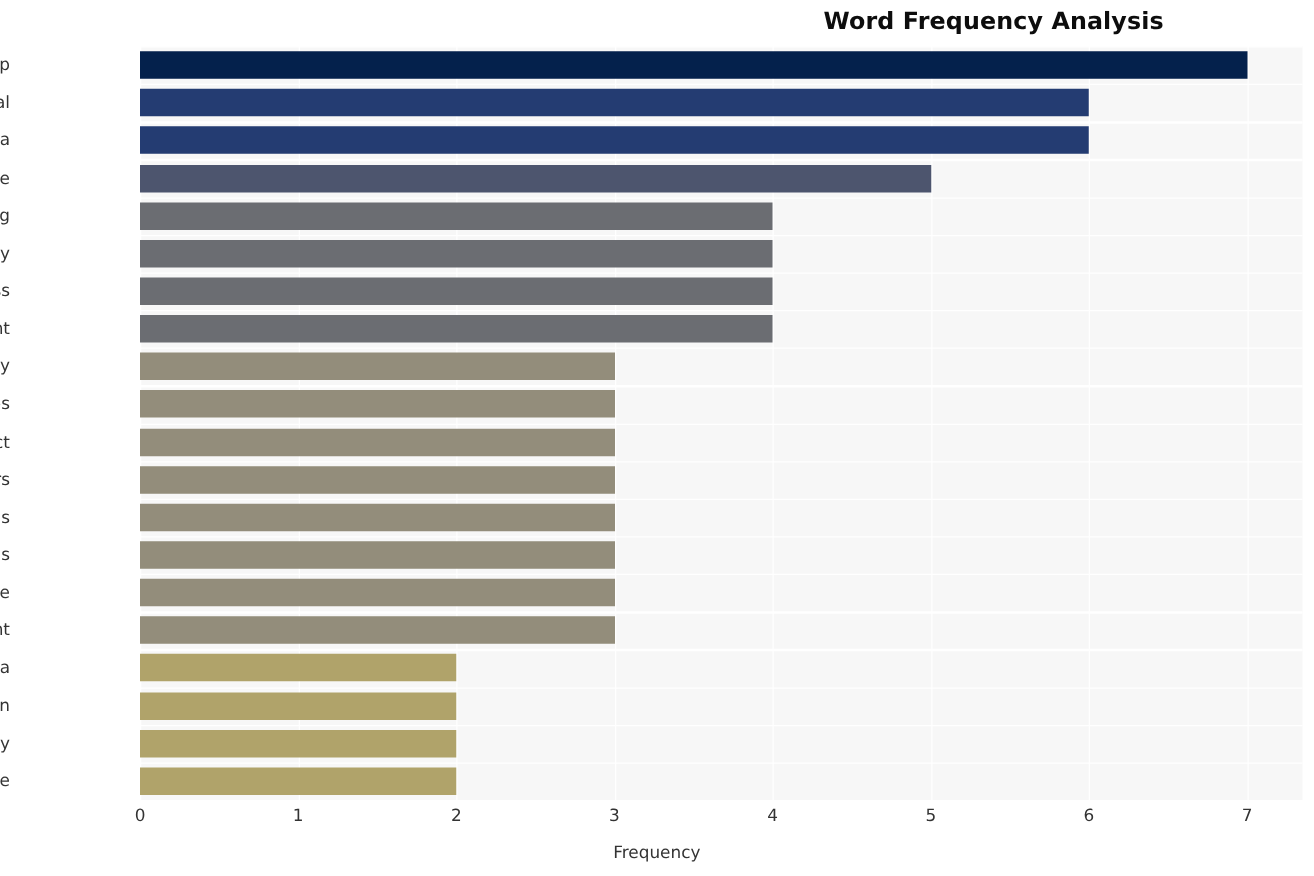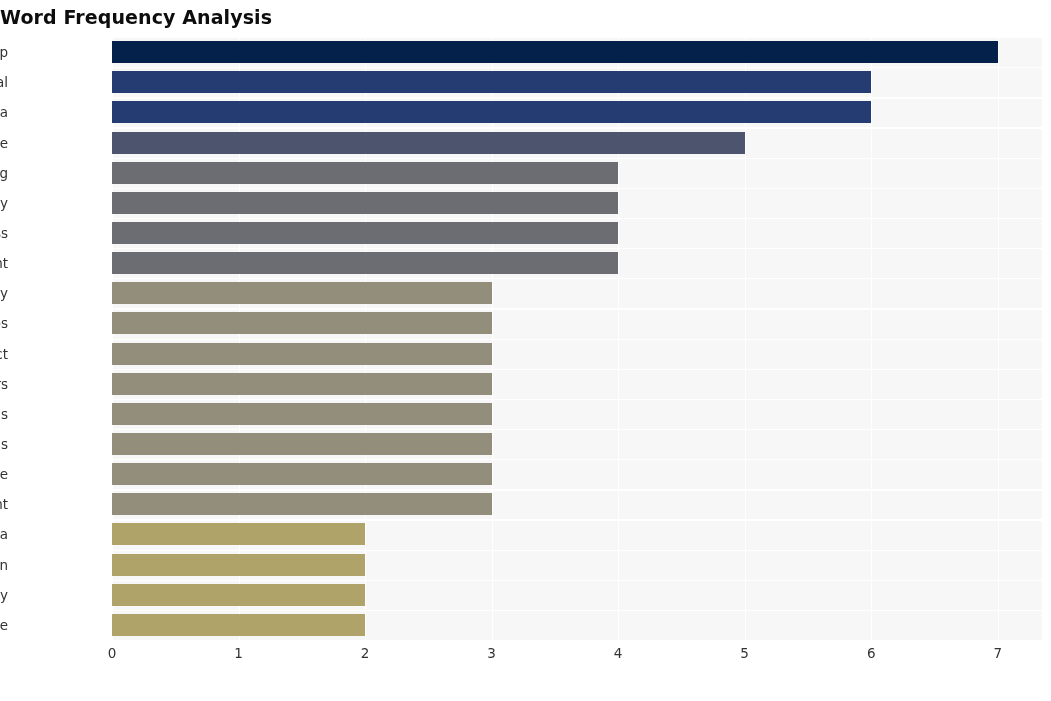--- a/index.html
+++ b/index.html
@@ -19,21 +19,21 @@
     left: 0; top: 0;
     width: 1051px;
     height: 701px;
     background: #ffffff;
   }
   #chart-title {
     position: absolute;
     left: 0;
     top: 6px;
     width: 931px;
-    text-align: left;
+    text-align: right;
     font-size: 19px;
     font-weight: bold;
     color: #0d0d0d;
     letter-spacing: 0.1px;
   }
   
   #plot-area {
     position: absolute;
     left: 112px;
     top: 37px;
@@ -180,14 +180,15 @@
       <div class="xtick-label" style="left: 112px;">0</div>
       <div class="xtick-label" style="left: 238.531px;">1</div>
       <div class="xtick-label" style="left: 365.061px;">2</div>
       <div class="xtick-label" style="left: 491.592px;">3</div>
       <div class="xtick-label" style="left: 618.122px;">4</div>
       <div class="xtick-label" style="left: 744.653px;">5</div>
       <div class="xtick-label" style="left: 871.184px;">6</div>
       <div class="xtick-label" style="left: 997.714px;">7</div>
     </div>
 
+  <div id="xaxis-title">Frequency</div>
 
 </div>
 
 </body></html>

